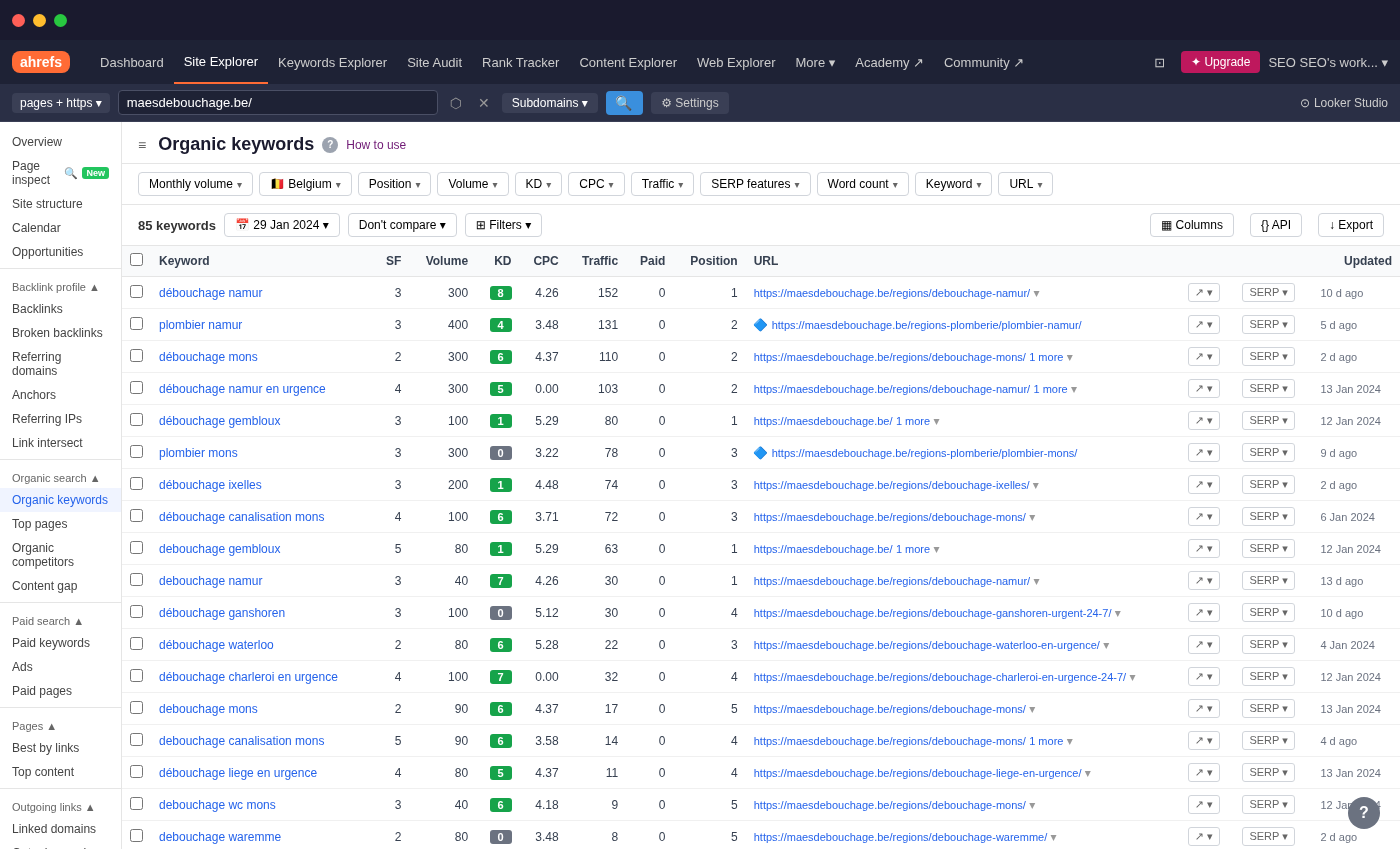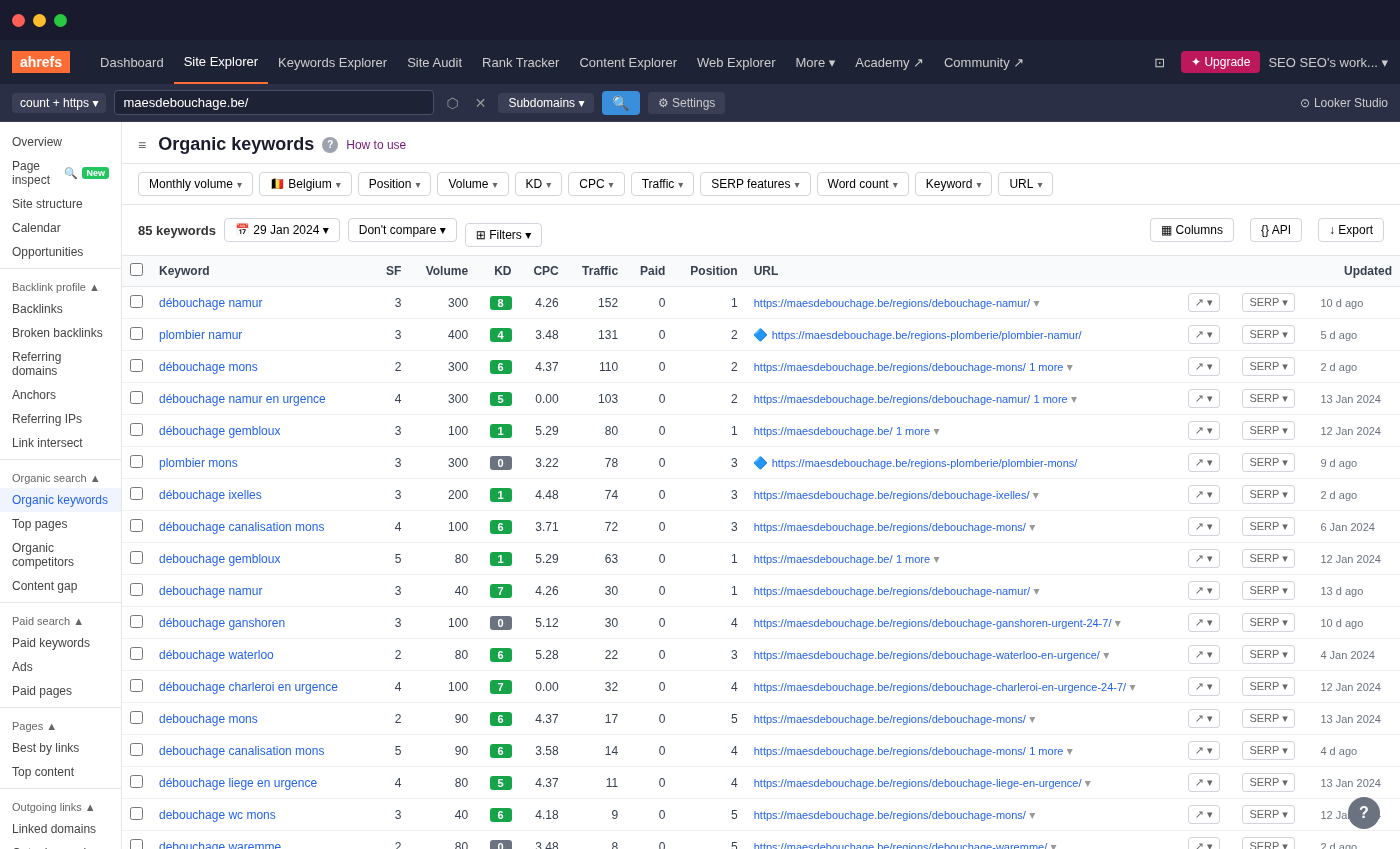--- a/index.html
+++ b/index.html
@@ -7,21 +7,21 @@
 
     
     .title-bar { height: 40px; background: #1a1a2e; display: flex; align-items: center; padding: 0 12px; gap: 8px; }
     .traffic-light { width: 13px; height: 13px; border-radius: 50%; }
     .tl-red { background: #ff5f57; }
     .tl-yellow { background: #ffbd2e; }
     .tl-green { background: #28c840; }
 
     
     .top-nav { height: 44px; background: #1e2235; display: flex; align-items: center; padding: 0 12px; gap: 0; }
-    .logo { color: #ff6b35; font-weight: bold; font-size: 18px; margin-right: 20px; background: #ff6b35; color: white; padding: 3px 8px; border-radius: 0; font-size: 14px; }
+    .logo { color: #ff6b35; font-weight: bold; font-size: 18px; margin-right: 20px; background: #ff6b35; color: white; padding: 3px 8px; border-radius: 8px; font-size: 14px; }
     .nav-item { color: #ccc; padding: 0 10px; height: 44px; display: flex; align-items: center; font-size: 13px; cursor: pointer; white-space: nowrap; }
     .nav-item:hover, .nav-item.active { color: white; }
     .nav-item.active { border-bottom: 2px solid #ff6b35; }
     .nav-right { margin-left: auto; display: flex; align-items: center; gap: 8px; }
     .upgrade-btn { background: #be185d; color: white; padding: 4px 10px; border-radius: 4px; font-size: 12px; cursor: pointer; display: flex; align-items: center; gap: 4px; }
     .nav-icon-btn { color: #ccc; padding: 4px 8px; font-size: 13px; cursor: pointer; }
     .workspace-label { color: #ccc; font-size: 13px; }
 
     
     .url-bar { height: 38px; background: #2a2f45; display: flex; align-items: center; padding: 0 12px; gap: 8px; border-bottom: 1px solid #3a3f55; }
@@ -55,21 +55,21 @@
     
     .filters-row { padding: 8px 16px; display: flex; align-items: center; gap: 6px; border-bottom: 1px solid #e5e5e5; flex-wrap: wrap; }
     .filter-btn { background: white; border: 1px solid #d1d5db; padding: 4px 10px; border-radius: 4px; font-size: 12px; cursor: pointer; display: flex; align-items: center; gap: 4px; white-space: nowrap; }
     .filter-btn .chevron { font-size: 10px; color: #666; }
 
     
     .table-toolbar { padding: 8px 16px; display: flex; align-items: center; gap: 8px; border-bottom: 1px solid #e5e5e5; }
     .keywords-count { font-weight: 600; font-size: 13px; }
     .date-btn { background: white; border: 1px solid #d1d5db; padding: 4px 10px; border-radius: 4px; font-size: 12px; cursor: pointer; display: flex; align-items: center; gap: 4px; }
     .compare-btn { background: white; border: 1px solid #d1d5db; padding: 4px 10px; border-radius: 4px; font-size: 12px; cursor: pointer; }
-    .filter-main-btn { background: white; border: 1px solid #d1d5db; padding: 4px 10px; border-radius: 4px; font-size: 12px; cursor: pointer; display: flex; align-items: center; gap: 4px; margin-top: 10px; }
+    .filter-main-btn { background: white; border: 1px solid #d1d5db; padding: 4px 10px; border-radius: 4px; font-size: 12px; cursor: pointer; display: flex; align-items: center; gap: 4px; }
     .toolbar-right { margin-left: auto; display: flex; align-items: center; gap: 16px; }
     .columns-btn, .api-btn, .export-btn { background: white; border: 1px solid #d1d5db; padding: 4px 10px; border-radius: 4px; font-size: 12px; cursor: pointer; display: flex; align-items: center; gap: 4px; }
 
     
     .table-container { overflow: auto; flex: 1; }
     table { width: 100%; border-collapse: collapse; font-size: 12px; }
     thead th { background: #f9fafb; border-bottom: 1px solid #e5e5e5; padding: 7px 8px; text-align: right; font-weight: 600; color: #374151; white-space: nowrap; position: sticky; top: 0; z-index: 1; }
     thead th:first-child, thead th:nth-child(2) { text-align: left; }
     thead th.sortable { cursor: pointer; }
     tbody tr { border-bottom: 1px solid #f0f0f0; }
@@ -118,21 +118,21 @@
   <div class="nav-item">Academy ↗</div>
   <div class="nav-item">Community ↗</div>
   <div class="nav-right">
     <div class="nav-icon-btn">⊡</div>
     <div class="upgrade-btn">✦ Upgrade</div>
     <div class="workspace-label">SEO SEO's work... ▾</div>
   </div>
 </div>
 
 <div class="url-bar">
-  <button class="protocol-select">count + https ▾</button>
+  <button class="protocol-select">pages + https ▾</button>
   <input class="url-input" type="text" value="maesdebouchage.be/" style="">
   <button class="url-action-btn">⬡</button>
   <button class="url-action-btn">✕</button>
   <button class="subdomain-select">Subdomains ▾</button>
   <button class="search-btn">🔍</button>
   <button class="settings-btn">⚙ Settings</button>
   <div class="looker-btn">
     <span>⊙</span>
     <span>Looker Studio</span>
   </div>

